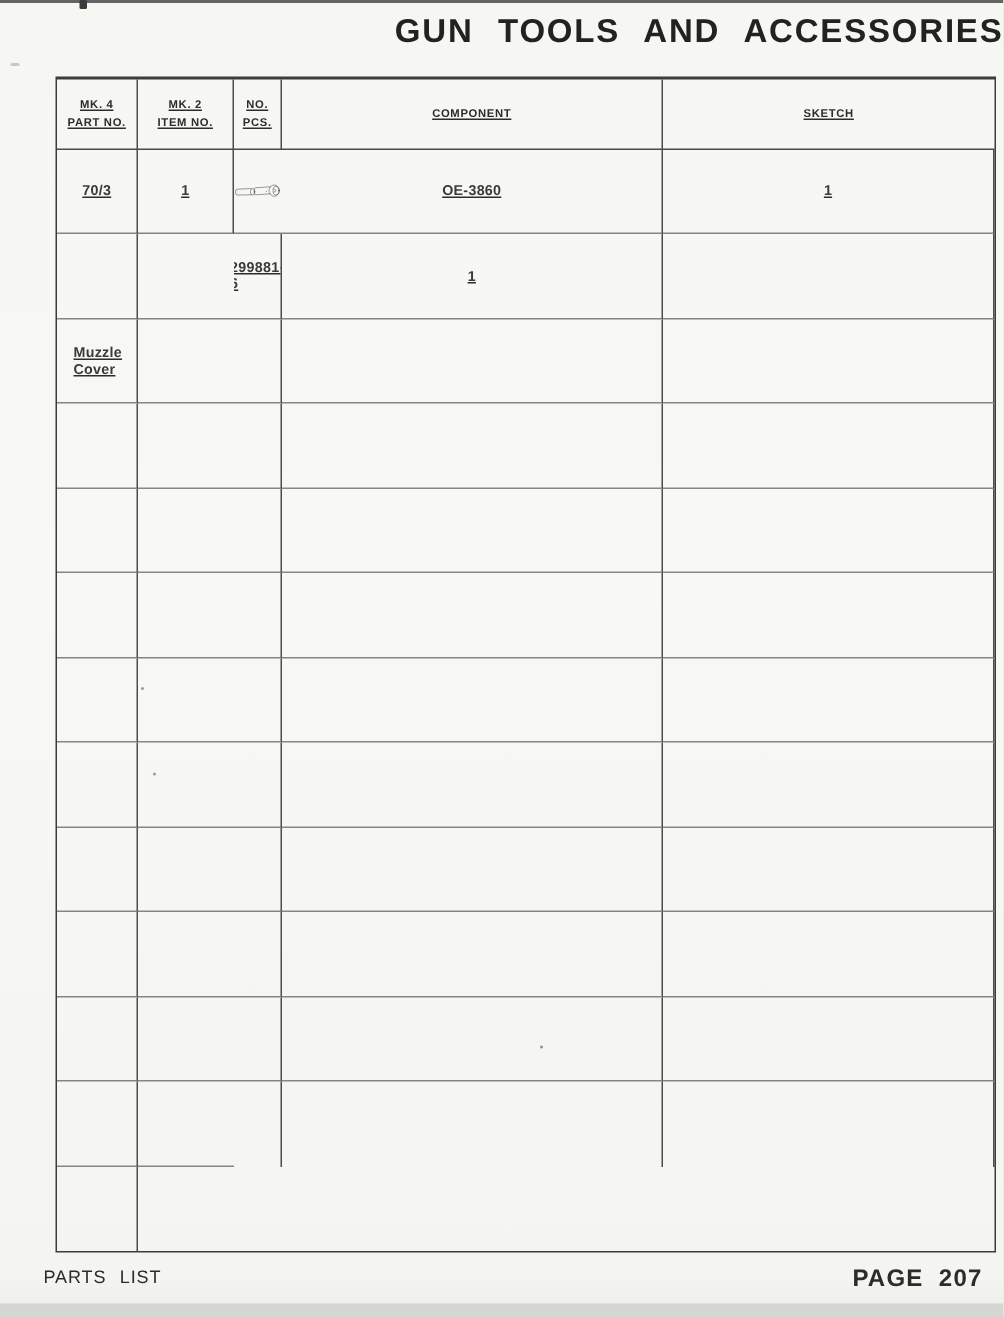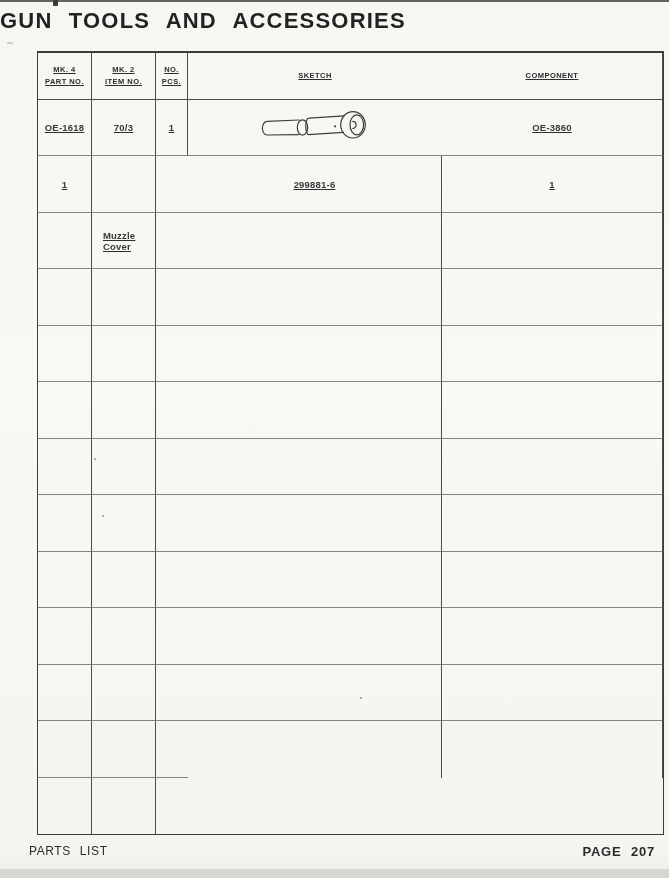--- a/index.html
+++ b/index.html
@@ -8,21 +8,21 @@
     background:linear-gradient(180deg,#f6f6f3 0%, #f8f8f5 45%, #f4f4f1 97%, #ececea 100%);
     font-family:"Liberation Sans", sans-serif;
     color:#2d2d2d;
   }
   .top-edge-line { position:absolute; top:0; left:0; width:100%; height:1.5px; background:#4a4a4a; opacity:.85; }
   .top-mark { position:absolute; top:0; left:53px; width:5px; height:6px; background:#3a3a3a; border-radius:1px; }
   .bottom-strip { position:absolute; bottom:0; left:0; width:100%; height:9px; background:#d6d6d3; }
 
   .title {
     position:absolute; top:8px; left:0; width:100%;
-    text-align:left; font-size:22px; font-weight:bold;
+    text-align:right; font-size:22px; font-weight:bold;
     letter-spacing:1.2px; word-spacing:9px; color:#222;
   }
 
   .parts-table {
     position:absolute; left:37px; top:51px; width:627px; height:784px;
     display:grid;
     grid-template-columns:54px 64px 32px 254px 1fr;
     grid-template-rows:47px repeat(13, 1fr);
     border:1.6px solid #3c3c3c; border-top-width:2px;
     box-sizing:border-box;
@@ -48,21 +48,21 @@
 
   .sketch-wrap { display:flex; align-items:center; justify-content:center; width:100%; height:100%; }
   .sketch-wrap svg { display:block; }
 
   .footer-left {
     position:absolute; left:29px; top:844px;
     font-size:12px; font-weight:normal; letter-spacing:.6px; word-spacing:5px; color:#2b2b2b;
   }
   .footer-right {
     position:absolute; right:14px; top:844px;
-    font-size:13px; font-weight:bold; letter-spacing:.8px; word-spacing:5px; color:#2b2b2b;
+    font-size:16px; font-weight:bold; letter-spacing:.8px; word-spacing:5px; color:#2b2b2b;
   }
   .speck { position:absolute; background:#9a9a98; border-radius:50%; }
   .s1 { left:94px;  top:458px; width:2px; height:2px; }
   .s2 { left:102px; top:515px; width:2px; height:2px; }
   .s3 { left:360px; top:697px; width:2px; height:1.5px; }
   .s4 { left:7px; top:42px; width:6px; height:2px; background:#c9c9c6; border-radius:2px; }
 </style>
 </head>
 <body>
 
@@ -79,30 +79,27 @@
         <span>PART NO.</span>
       </div>
     <div class="cell hdr c2">
         <span>MK. 2</span>
         <span>ITEM NO.</span>
       </div>
     <div class="cell hdr c3">
         <span>NO.</span>
         <span>PCS.</span>
       </div>
+    <div class="cell hdr c4">
+        <span>COMPONENT</span>
+      </div>
     <div class="cell hdr c5">
         <span>SKETCH</span>
       </div>
-    <div class="cell hdr c4">
-        <span>COMPONENT</span>
-      </div>
-
-    <div class="cell c1">
-        <span class="val">OE-1618</span>
-      </div>
+
     <div class="cell c2">
         <span class="val">70/3</span>
       </div>
     <div class="cell c3">
         <span class="val">1</span>
       </div>
     <div class="cell c5">
       <div class="sketch-wrap">
         <svg width="112" height="34" viewBox="0 0 112 34" fill="none" stroke="#3d3d3d" stroke-width="1.2" stroke-linecap="round">
 

